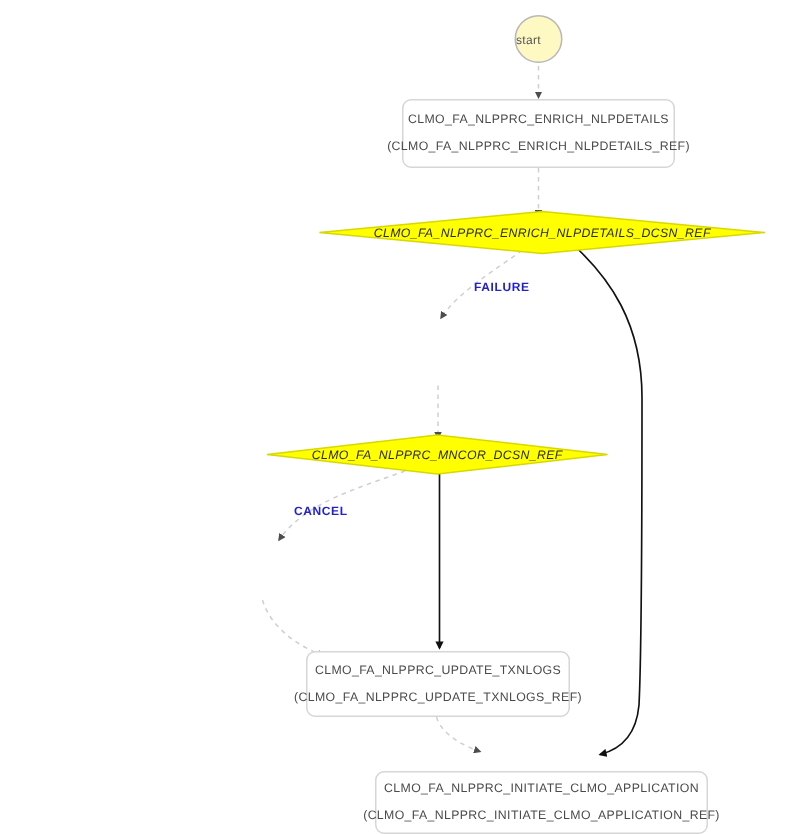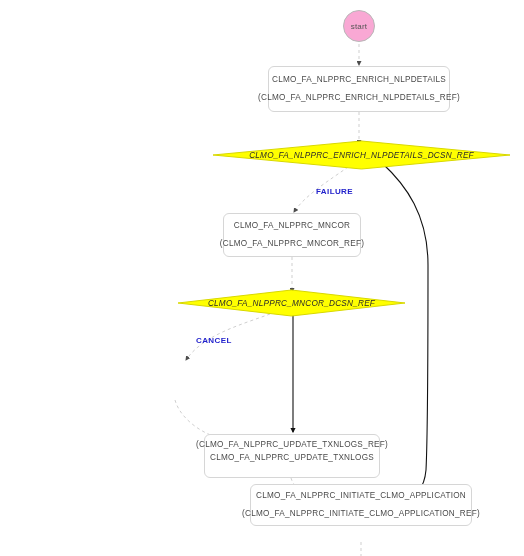--- a/index.html
+++ b/index.html
@@ -24,25 +24,25 @@
     width: 524px;
     height: 556px;
   }
   
   .start-node {
     position: absolute;
     width: 32px;
     height: 32px;
     border-radius: 50%;
     border: 1px solid #b8b8b8;
-    background: #f9a8d4;
+    background: #fef9c3;
     box-sizing: border-box;
     display: flex;
     align-items: center;
-    justify-content: center;
+    justify-content: flex-start;
     font-size: 8px;
     color: #555555;
     letter-spacing: 0.2px;
   }
   
   .proc-box {
     position: absolute;
     background: #ffffff;
     border: 1px solid #d6d6d6;
     border-radius: 6px;
@@ -147,38 +147,34 @@
 
   <div class="diamond-wrap" style="left:213px; top:141px; width:297px; height:28px;">
     <svg width="297" height="28" viewBox="0 0 297 28">
       <polygon points="0,14 148.5,0 297,14 148.5,28" fill="#ffff00" stroke="#d8d800" stroke-width="1"></polygon>
     </svg>
     <div class="diamond-label">CLMO_FA_NLPPRC_ENRICH_NLPDETAILS_DCSN_REF</div>
   </div>
 
   <div class="edge-label" style="left:288px; top:187px;margin-left:28px;">FAILURE</div>
 
-  <div class="proc-box" style="left:223px; top:213px; width:138px; height:44px;">
-    <div class="proc-line name">CLMO_FA_NLPPRC_MNCOR</div>
-    <div class="proc-line ref">(CLMO_FA_NLPPRC_MNCOR_REF)</div>
-  </div>
 
   <div class="diamond-wrap" style="left:178px; top:290px; width:227px; height:26px;">
     <svg width="227" height="26" viewBox="0 0 227 26">
       <polygon points="0,13 113.5,0 227,13 113.5,26" fill="#ffff00" stroke="#d8d800" stroke-width="1"></polygon>
     </svg>
     <div class="diamond-label">CLMO_FA_NLPPRC_MNCOR_DCSN_REF</div>
   </div>
 
   <div class="edge-label" style="left:196px; top:336px;">CANCEL</div>
 
 
   <div class="proc-box" style="left:204px; top:434px; width:176px; height:44px;">
+    <div class="proc-line name">CLMO_FA_NLPPRC_UPDATE_TXNLOGS</div>
     <div class="proc-line ref">(CLMO_FA_NLPPRC_UPDATE_TXNLOGS_REF)</div>
-    <div class="proc-line name">CLMO_FA_NLPPRC_UPDATE_TXNLOGS</div>
   </div>
 
-  <div class="proc-box" style="left:250px; top:484px; width:222px; height:38px;">
+  <div class="proc-box" style="left:250px; top:514px; width:222px; height:38px;">
     <div class="proc-line name">CLMO_FA_NLPPRC_INITIATE_CLMO_APPLICATION</div>
     <div class="proc-line ref">(CLMO_FA_NLPPRC_INITIATE_CLMO_APPLICATION_REF)</div>
   </div>
 
 </div>
 
 </body></html>

